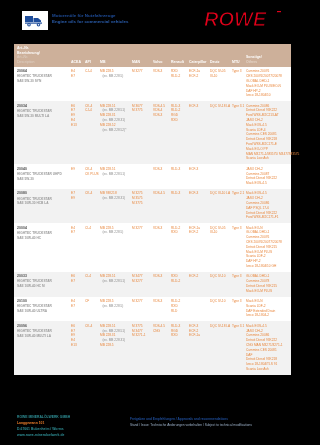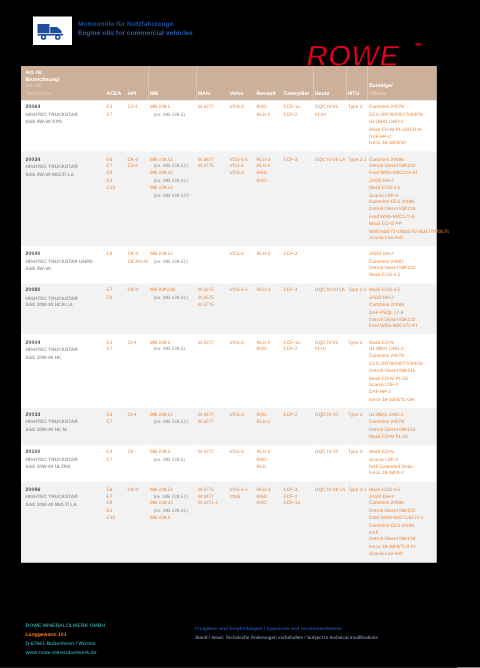--- a/index.html
+++ b/index.html
@@ -8,21 +8,21 @@
   .page{position:relative;width:305px;height:445px;background:#000;}
 
   
   .hdr{position:relative;height:38px;}
   .truck-badge{position:absolute;left:22px;top:11px;width:26px;height:19px;background:#fff;
                display:flex;align-items:center;justify-content:center;}
   .truck-badge svg{display:block;}
   .hdr-title{position:absolute;left:52px;top:13px;width:125px;color:#1f4e9c;
              font-size:4.4px;font-weight:bold;line-height:1.45;letter-spacing:.05px;}
   .hdr-title .l2{color:#2b5fb0;}
-  .logo{position:absolute;right:8px;top:27px;width:95px;height:22px;}
+  .logo{position:absolute;right:8px;top:9px;width:95px;height:22px;}
   .logo svg{display:block;}
 
   
   .tablewrap{position:absolute;left:14px;top:44px;width:277px;background:#fff;}
   table{border-collapse:collapse;width:277px;table-layout:fixed;}
   thead th{background:#cdb09a;color:#fff;font-size:3.5px;font-weight:bold;text-align:left;
            padding:2px 1px 2px 1px;vertical-align:bottom;line-height:1.35;}
   thead th .sub{color:#e3d2c5;font-weight:bold;}
   thead th.c0{padding-left:3px;}
   thead th .de{display:block;}

